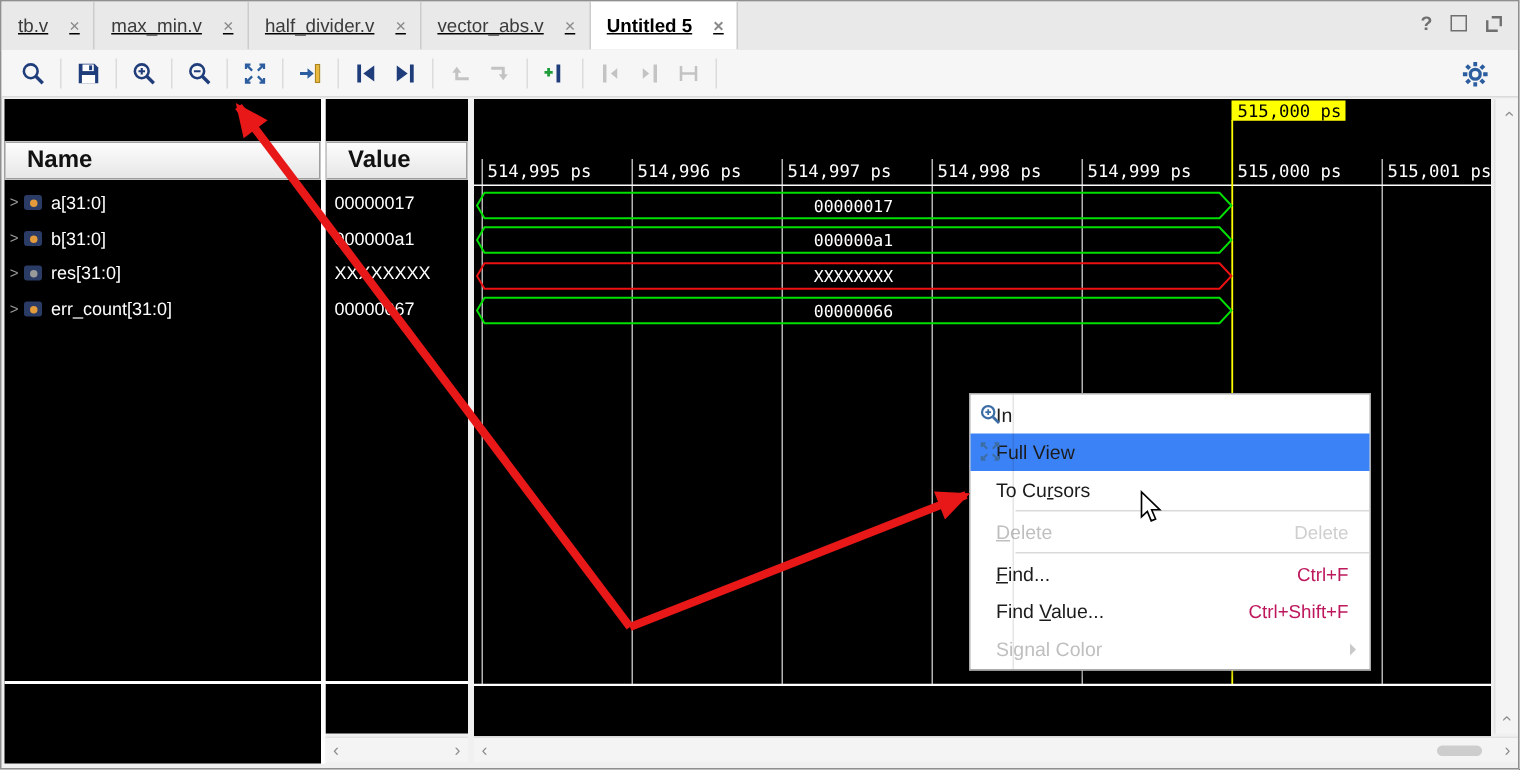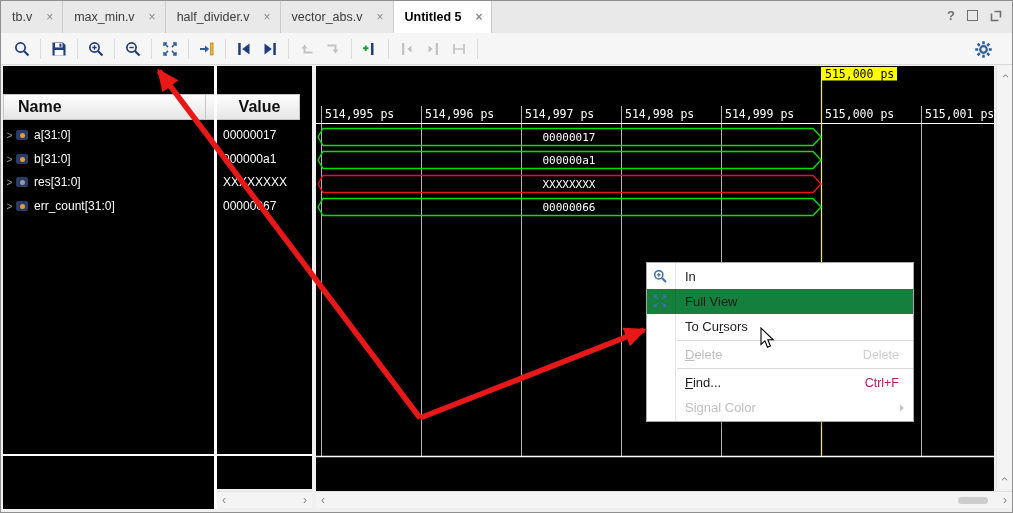--- a/index.html
+++ b/index.html
@@ -1,20 +1,20 @@
 <!DOCTYPE html>
 <html><head>
 <meta charset="utf-8">
 <style>
   html,body{margin:0;padding:0;background:#fff;font-family:"Liberation Sans",sans-serif;}
   .screen{position:relative;width:1013px;height:513px;box-sizing:border-box;border:1px solid #8f8f8f;
           background:#f0f0f0;overflow:hidden;}
   
   .tabbar{position:absolute;left:0;top:0;width:100%;height:32px;background:#e9e9e9;
-          border-bottom:1px solid #d2d2d2;display:flex;align-items:stretch;}
+          border-bottom:1px solid #d2d2d2;display:flex;align-items:stretch;text-decoration:underline;}
   .tab{display:flex;align-items:center;padding:0 9px 0 11px;border-right:1px solid #cccccc;
        font-size:12.5px;color:#3b3b3b;cursor:default;white-space:nowrap;}
   .tab .close{margin-left:14px;color:#8a8a8a;font-size:12px;line-height:1;}
   .tab.active{background:#ffffff;font-weight:bold;color:#000;}
   .winbtns{position:absolute;right:10px;top:7px;display:flex;align-items:center;gap:12px;}
   .help{color:#6f6f6f;font-weight:bold;font-size:13px;}
   .maxbox{width:9px;height:9px;border:1.6px solid #6f6f6f;display:inline-block;}
   
   .toolbar{position:absolute;left:0;top:32px;width:100%;height:32px;background:#f6f6f6;
            border-bottom:1px solid #dadada;display:flex;align-items:center;padding-left:8px;box-sizing:border-box;}
@@ -36,24 +36,24 @@
   
   .sbar{position:absolute;background:#f4f4f4;display:flex;align-items:center;justify-content:space-between;
         color:#8d8d8d;font-size:12px;}
   .sbar.h{height:17px;padding:0 5px;box-sizing:border-box;border-top:1px solid #e2e2e2;}
   .sbar.v{width:16px;flex-direction:column;padding:3px 0;box-sizing:border-box;border-left:1px solid #e2e2e2;}
   .rot{display:inline-block;transform:rotate(-90deg);}
   .thumb-h{position:absolute;left:642px;top:5px;width:30px;height:7px;border-radius:4px;background:#cdcdcd;}
   
   .menu{position:absolute;left:645px;top:261px;width:266px;background:#fff;border:1px solid #ababab;
         box-shadow:2px 3px 6px rgba(0,0,0,.28);padding:1px 0;z-index:20;}
-  .mi{position:relative;height:25px;display:flex;align-items:center;padding-left:38px;font-size:13px;color:#1c1c1c;}
+  .mi{position:relative;height:25px;display:flex;align-items:center;padding-left:17px;font-size:13px;color:#1c1c1c;}
   .mi .micon{position:absolute;left:5px;top:4px;}
   .mi .short{position:absolute;right:14px;color:#be185d;font-size:12.5px;}
-  .mi.hl{background:#15803d;}
+  .mi.hl{background:#3b82f6;}
   .mi.dis{color:#bfbfbf;}
   .mi.dis .short{color:#cfcfcf;}
   .mi .subarr{position:absolute;right:9px;width:0;height:0;border-left:4px solid #c9c9c9;
               border-top:4px solid transparent;border-bottom:4px solid transparent;}
   .menu-sep{height:1px;background:#dadada;margin:1px 0 1px 30px;}
   .menu-vline{position:absolute;left:28px;top:0;bottom:0;width:1px;background:rgba(0,0,0,.10);pointer-events:none;}
   .overlay{position:absolute;left:0;top:0;z-index:50;pointer-events:none;}
 </style>
 </head>
 <body>
@@ -201,21 +201,21 @@
         </svg>
     </div>
   </div>
 
   <div class="black" style="left:2px;top:65px;width:211px;height:443px;"></div>
   <div class="black" style="left:216px;top:65px;width:95px;height:423px;"></div>
 
   <div class="hdrcell" style="left:2px;top:93px;width:211px;">
     <span>Name</span>
   </div>
-  <div class="hdrcell" style="left:204px;top:93px;width:95px;justify-content:center;">
+  <div class="hdrcell" style="left:216px;top:93px;width:95px;">
     <span>Value</span>
   </div>
 
   <div style="position:absolute;left:2px;top:120px;width:211px;height:333px;">
     <div class="sigrow" style="top:3px;">
       <span class="chev">&gt;</span>
       <span class="busicon"></span>
       <span>a[31:0]</span>
     </div>
     <div class="sigrow" style="top:27px;">
@@ -327,20 +327,24 @@
     <div class="menu-sep"></div>
     <div class="mi dis">
       <span><u>D</u>elete</span>
       <span class="short">Delete</span>
     </div>
     <div class="menu-sep"></div>
     <div class="mi">
       <span><u>F</u>ind...</span>
       <span class="short">Ctrl+F</span>
     </div>
+    <div class="mi">
+      <span>Find <u>V</u>alue...</span>
+      <span class="short">Ctrl+Shift+F</span>
+    </div>
     <div class="mi dis">
       <span>Signal Color</span>
       <span class="subarr"></span>
     </div>
     <div class="menu-vline"></div>
   </div>
 
   <svg class="overlay" width="1013" height="513">
     <defs>
       <marker id="ah" markerUnits="userSpaceOnUse" markerWidth="26" markerHeight="24" refX="20" refY="11" orient="auto">

